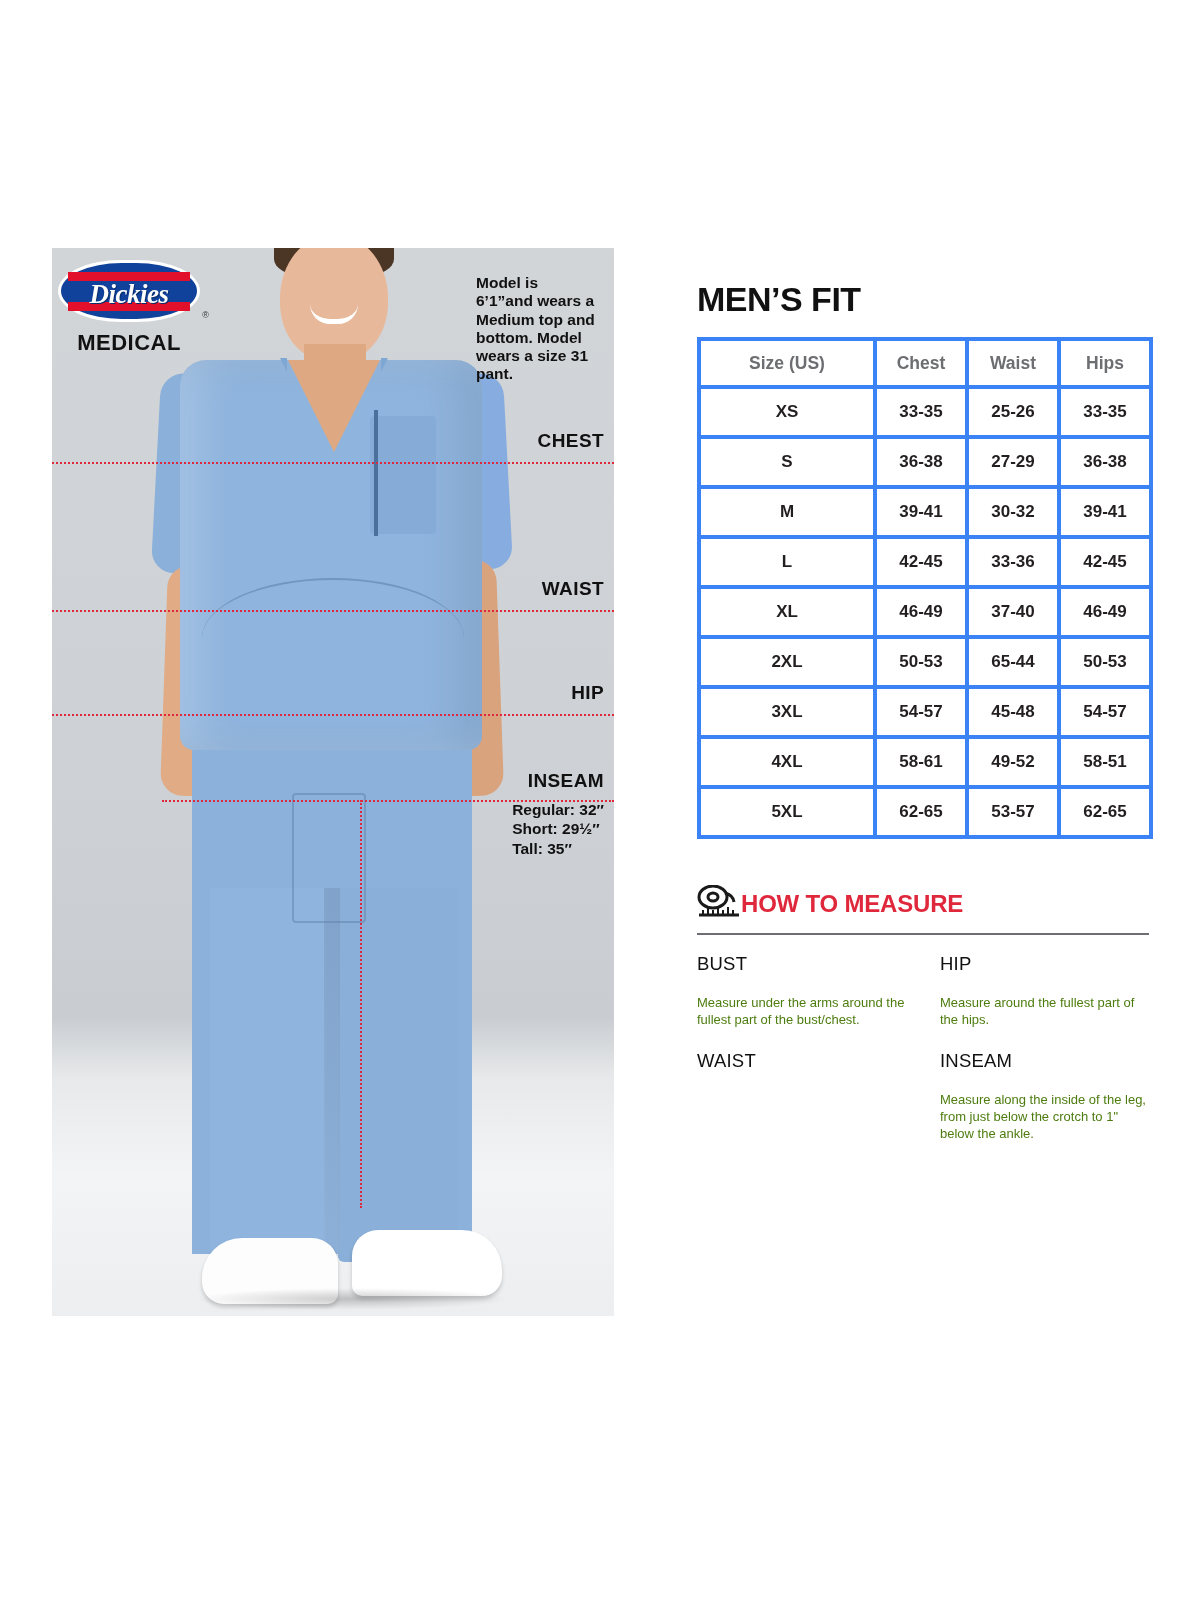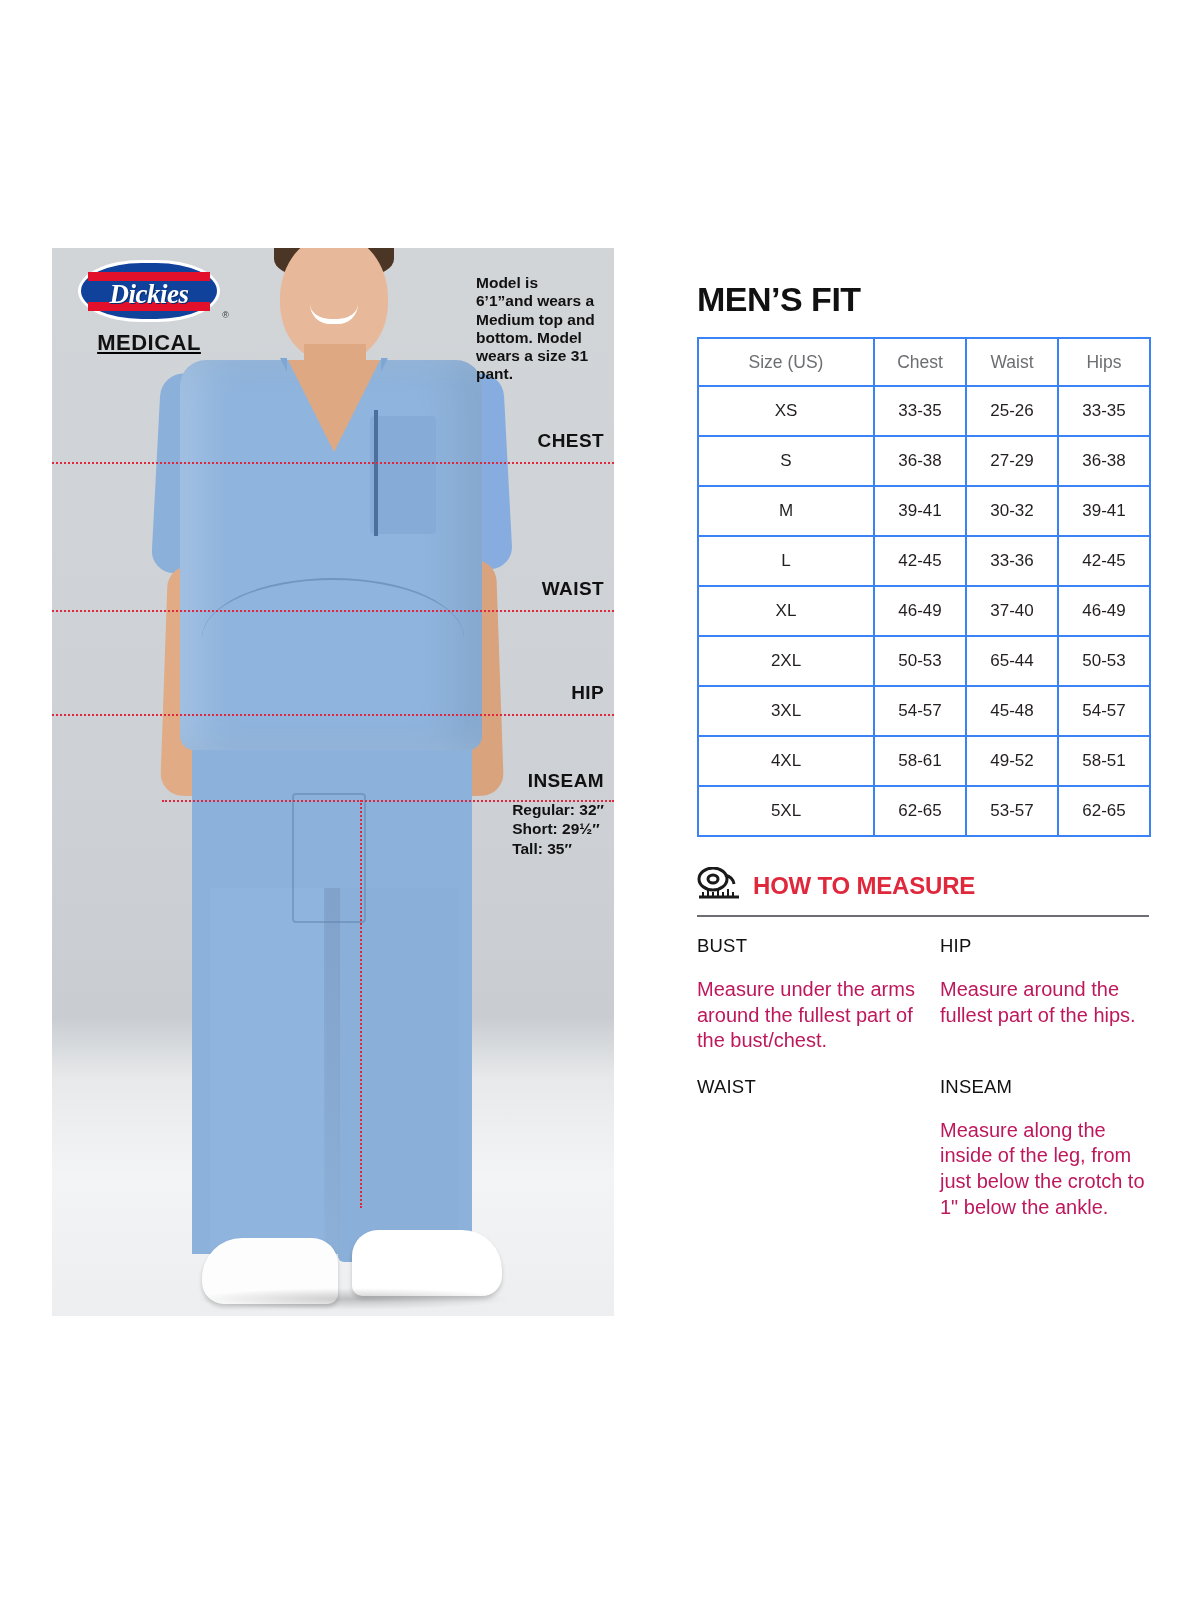--- a/index.html
+++ b/index.html
@@ -23,23 +23,22 @@
     background: linear-gradient(180deg,#d2d5d8 0%,#cdd1d5 55%,#c9cdd1 72%,#e9eaec 78%,#f1f2f3 100%);
     overflow: hidden;
   }
   .floor {
     position: absolute; left: 0; right: 0; top: 78%;
     bottom: 0;
     background: linear-gradient(180deg,#e7e9ea 0%,#f3f4f5 40%,#eceef0 100%);
   }
   
   .logo-wrap {
-    position: absolute; left: 22px; top: 12px; width: 150px;
+    position: absolute; left: 2px; top: 12px; width: 150px;
     text-align: center;
-    text-decoration: underline;
   }
   .logo-shield {
     position: relative;
     width: 142px; height: 62px;
     margin: 0 auto;
   }
   .logo-shield .outer {
     position: absolute; inset: 0;
     background: #10429b;
     border-radius: 50% / 56%;
@@ -253,42 +252,41 @@
     letter-spacing: -0.5px;
     color: #111;
     margin-bottom: 18px;
   }
   table.size-table {
     border-collapse: collapse;
     width: 452px;
     table-layout: fixed;
   }
   table.size-table th, table.size-table td {
-    border: 2px solid #3b82f6;
+    border: 4px solid #3b82f6;
     text-align: center;
     font-size: 17px;
     color: #231f20;
     height: 50px;
-    font-weight: normal;
+    font-weight: bold;
   }
   table.size-table th {
     color: #6d6e71;
     font-size: 17.5px;
     height: 48px;
   }
   table.size-table col.c0 { width: 176px; }
   table.size-table col.c1 { width: 92px; }
   table.size-table col.c2 { width: 92px; }
   table.size-table col.c3 { width: 92px; }
 
   
   .htm-head {
     display: flex; align-items: center;
-    gap: 12px;
-    margin-top: 30px;
+    margin-top: 46px;
   }
   .tape-icon { width: 44px; height: 38px; flex: 0 0 auto; }
   .htm-title {
     font-size: 24px; font-weight: bold;
     color: #e0283c;
     letter-spacing: -0.2px;
   }
   .htm-rule {
     margin-top: 10px;
     border-top: 2px solid #6d6e71;
@@ -300,21 +298,21 @@
     column-gap: 0px;
     row-gap: 22px;
     margin-top: 18px;
   }
   .htm-item h4 {
     font-size: 18.5px; font-weight: normal; color: #111;
     letter-spacing: 0.2px;
     margin-bottom: 2px;
   }
   .htm-item p {
-    font-size: 20px; line-height: 1.28; color: #be185d; margin-top: 20px;
+    font-size: 13px; line-height: 1.28; color: #4d7c0f; margin-top: 20px;
   }
 </style>
 </head>
 <body>
 
 <div class="page">
 
   <div class="model-panel">
     <div class="floor"></div>
 

